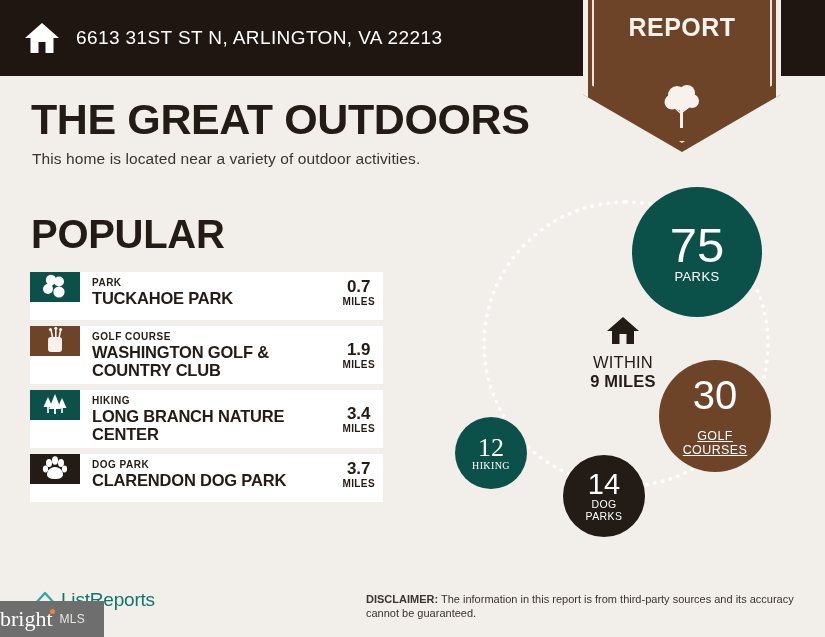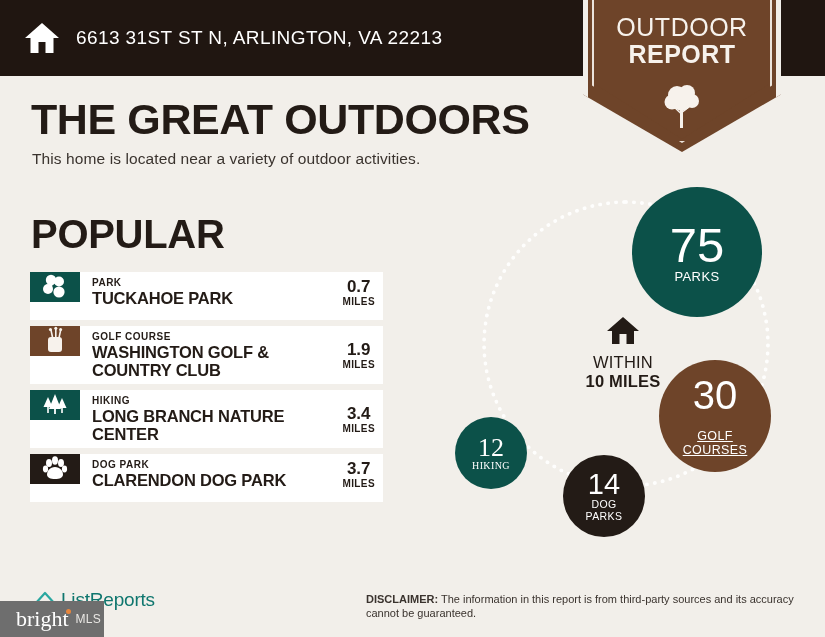--- a/index.html
+++ b/index.html
@@ -145,21 +145,21 @@
   
   .footer-logo{position:absolute;left:32px;top:588px;display:flex;align-items:center;}
   .lr-name{font-size:19px;color:#0f766e;letter-spacing:-0.2px;margin-left:3px;}
   .disclaimer{
     position:absolute;left:366px;top:592px;width:440px;
     font-size:11px;line-height:14px;color:#3a332e;
   }
   .disclaimer b{font-weight:bold;}
   .mls{
     position:absolute;left:0;top:601px;width:104px;height:36px;
-    background:#6e6e6e;display:flex;align-items:center;padding-left:16px;
+    background:#6e6e6e;display:flex;align-items:center;padding-left:0;
     box-sizing:border-box;
   }
   .mls .bw{
     font-family:"Liberation Serif", serif;color:#ffffff;font-size:22px;line-height:22px;
     position:relative;
   }
   .mls .dot{
     position:absolute;right:-2px;top:1px;width:5px;height:5px;border-radius:50%;
     background:#e8863c;
   }
@@ -178,21 +178,20 @@
         </svg>
       </span>
       <span class="addr">6613 31ST ST N, ARLINGTON, VA 22213</span>
     </div>
   </div>
 
   <div class="badge">
     <div class="badge-shape"></div>
     <div class="badge-outline"></div>
     <div class="badge-txt">
-      <div class="l1">OUTDOOR</div>
       <div class="l2">REPORT</div>
     </div>
     <span class="badge-tree">
       <svg width="44" height="50" viewBox="0 0 44 50">
         <g fill="#f7f2ec">
           <circle cx="17" cy="15" r="9"></circle>
           <circle cx="27" cy="13" r="8"></circle>
           <circle cx="32" cy="21" r="7"></circle>
           <circle cx="12" cy="22" r="7.5"></circle>
           <circle cx="22" cy="22" r="9"></circle>
@@ -315,21 +314,21 @@
     <div class="ring"></div>
 
     <div class="center-mark">
       <span>
         <svg width="34" height="30" viewBox="0 0 34 30">
           <path d="M17 2 L33 16 L28 16 L28 29 L20.5 29 L20.5 19 L13.5 19 L13.5 29 L6 29 L6 16 L1 16 Z" fill="#231b16"></path>
         </svg>
       </span>
       <div class="c-txt">
         <div>WITHIN</div>
-        <div class="b">10 MILES</div>
+        <div class="b">9 MILES</div>
       </div>
     </div>
 
     <div class="bubble b-parks">
       <div class="b-num">75</div>
       <div class="b-lab">PARKS</div>
     </div>
 
     <div class="bubble b-golf">
       <div class="b-num">30</div>

